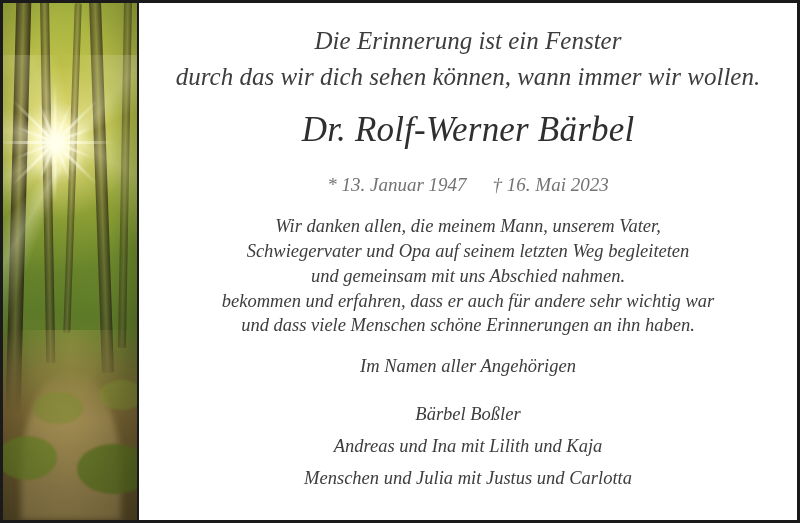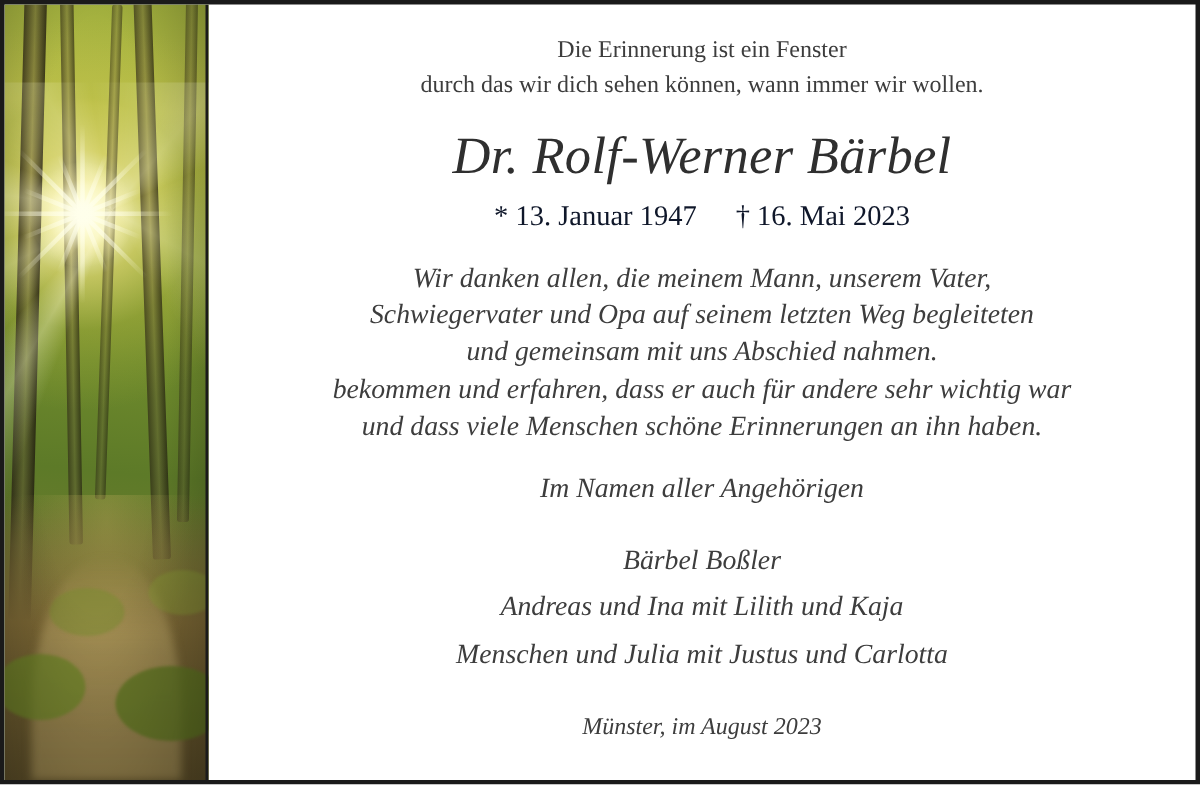--- a/index.html
+++ b/index.html
@@ -147,39 +147,41 @@
     position: relative;
     padding: 16px 24px 10px 24px;
     box-sizing: border-box;
     text-align: center;
     color: #3a3a3a;
     display: flex;
     flex-direction: column;
     align-items: center;
   }
   .verse {
-    font-size: 16px;
+    font-style: italic;
+    font-size: 25px;
     line-height: 1.42;
     color: #3d3d3d;
     margin-top: 4px;
   }
   .verse div { white-space: nowrap; }
   .name {
     font-style: italic;
     font-size: 35px;
     line-height: 1.15;
     color: #2f2f2f;
     margin-top: 16px;
     letter-spacing: .2px;
     white-space: nowrap;
   }
   .dates {
+    font-style: italic;
     font-size: 19px;
-    color: #0f172a;
-    margin-top: 9px;
+    color: #737373;
+    margin-top: 24px;
     white-space: nowrap;
   }
   .dates .sep { display: inline-block; width: 26px; }
   .message {
     font-style: italic;
     font-size: 18.5px;
     line-height: 1.34;
     color: #3d3d3d;
     margin-top: 18px;
     text-align: center;

